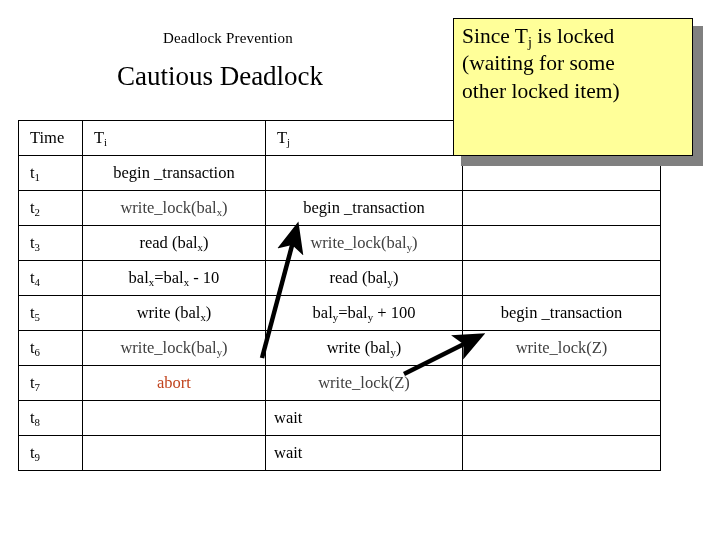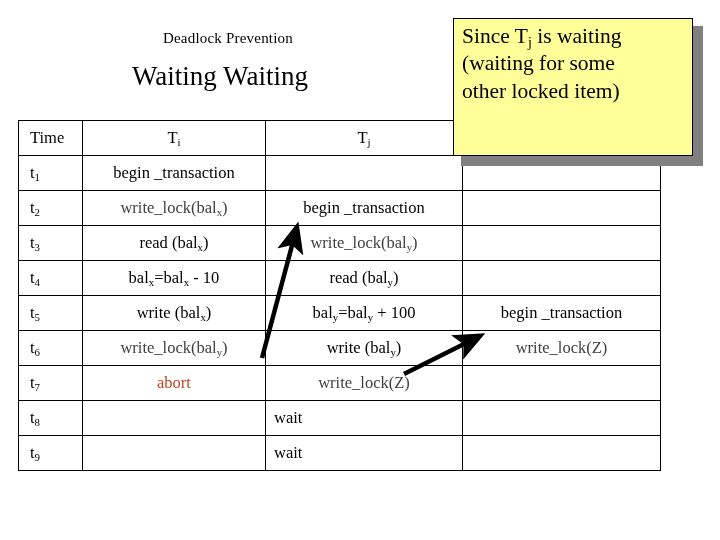--- a/index.html
+++ b/index.html
@@ -83,21 +83,21 @@
     font-size: 16.5px;
     vertical-align: middle;
     overflow: hidden;
     white-space: nowrap;
   }
   #schedule-table .col-time { width: 64px; }
   #schedule-table .col-ti   { width: 183px; }
   #schedule-table .col-tj   { width: 197px; }
   #schedule-table .col-tk   { width: 198px; }
 
-  thead th { text-align: center; font-weight: bold; }
+  thead th { text-align: left; font-weight: bold; }
   thead th.h-time { text-align: left; font-weight: normal; padding-left: 6px; }
 
   td.time-cell { text-align: left; padding-left: 6px; }
   td.body-cell { text-align: center; }
   td.lock {
     color: #404040;
     font-weight: bold;
   }
   td.abort {
     color: #C1441E;
@@ -112,21 +112,21 @@
     position: absolute;
     left: 0; top: 0;
     width: 720px; height: 540px;
     pointer-events: none;
   }
 </style>
 </head>
 <body>
 
 <div id="slide-subtitle">Deadlock Prevention</div>
-<div id="slide-title">Waiting Waiting</div>
+<div id="slide-title">Cautious Deadlock</div>
 
 <table id="schedule-table">
   <colgroup>
     <col class="col-time">
       <col class="col-ti">
       <col class="col-tj">
       <col class="col-tk">
   </colgroup>
   <thead>
     <tr>
@@ -201,16 +201,16 @@
     </marker>
   </defs>
   <g id="arrow-group">
       <line x1="262" y1="358" x2="294" y2="238" stroke="#000000" stroke-width="4.5" marker-end="url(#ah)"></line>
       <line x1="404" y1="374" x2="470" y2="341" stroke="#000000" stroke-width="4.5" marker-end="url(#ah)"></line>
     </g>
 </svg>
 
 <div id="callout-shadow"></div>
 <div id="callout">
-  <div class="ln"><span>Since T</span><sub>j</sub><span> is waiting</span></div>
+  <div class="ln"><span>Since T</span><sub>j</sub><span> is locked</span></div>
   <div class="ln">(waiting for some</div>
   <div class="ln">other locked item)</div>
 </div>
 
 </body></html>

